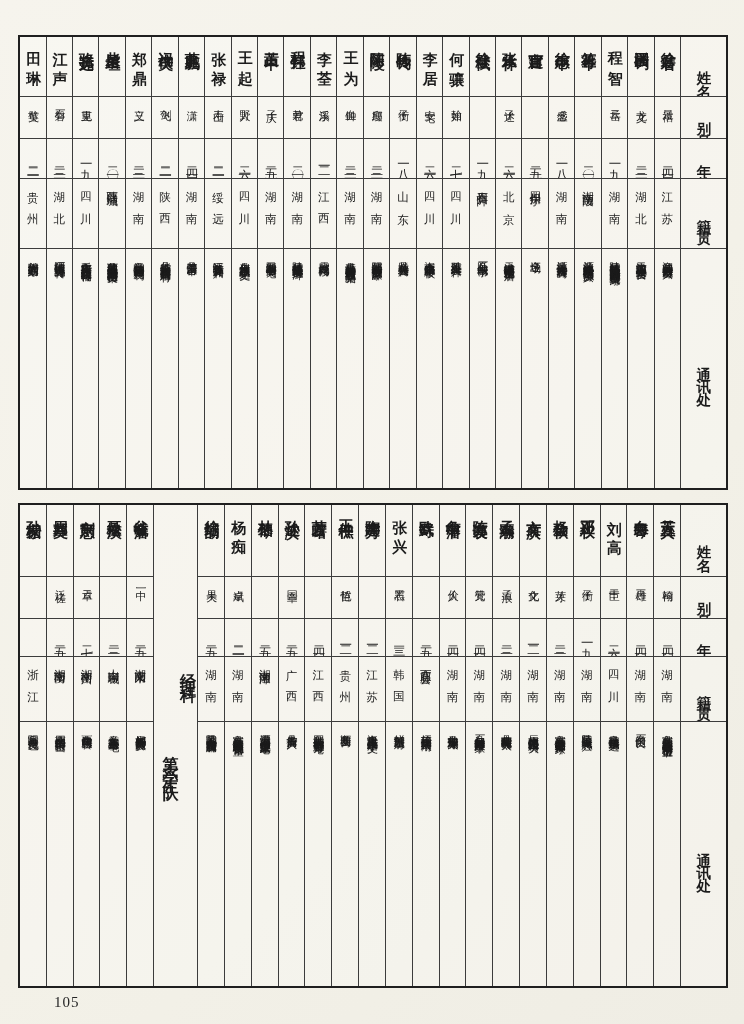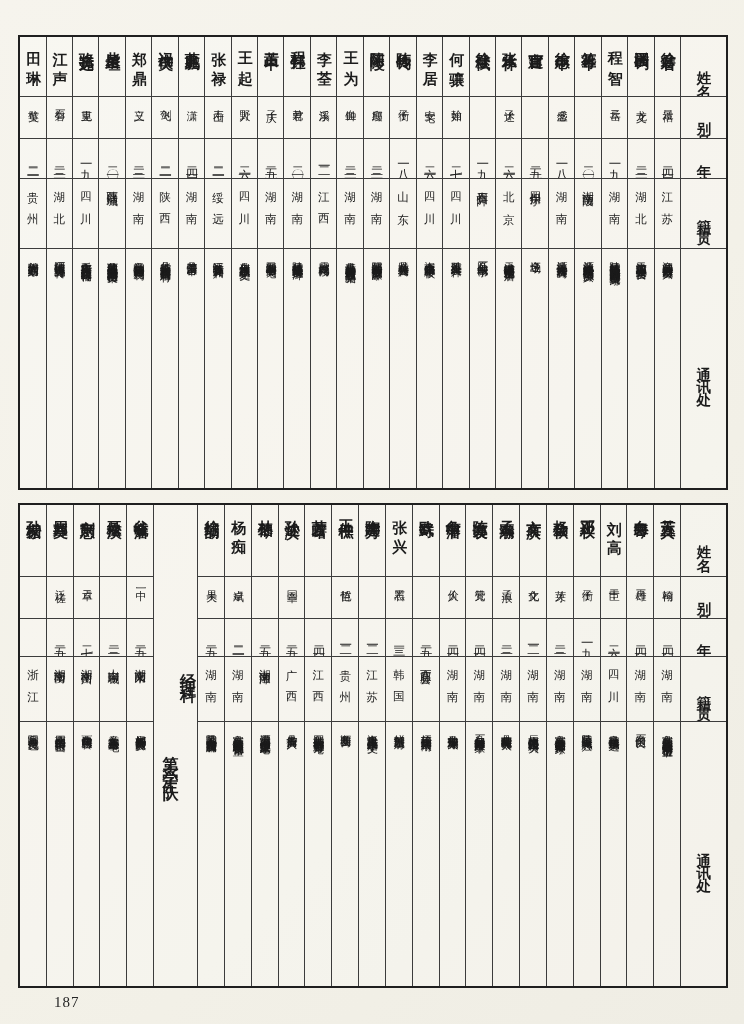--- a/index.html
+++ b/index.html
@@ -932,14 +932,14 @@
           <span class="vtext"></span>
         </div>
         <div class="cell row-origin">
           <span class="vtext sp2">浙江</span>
         </div>
         <div class="cell row-addr">
           <span class="vtext">富阳县龙门交可也</span>
         </div>
       </div>
     </div>
-  <div class="pagenum">187</div>
+  <div class="pagenum">105</div>
 </div>
 
 </body></html>

